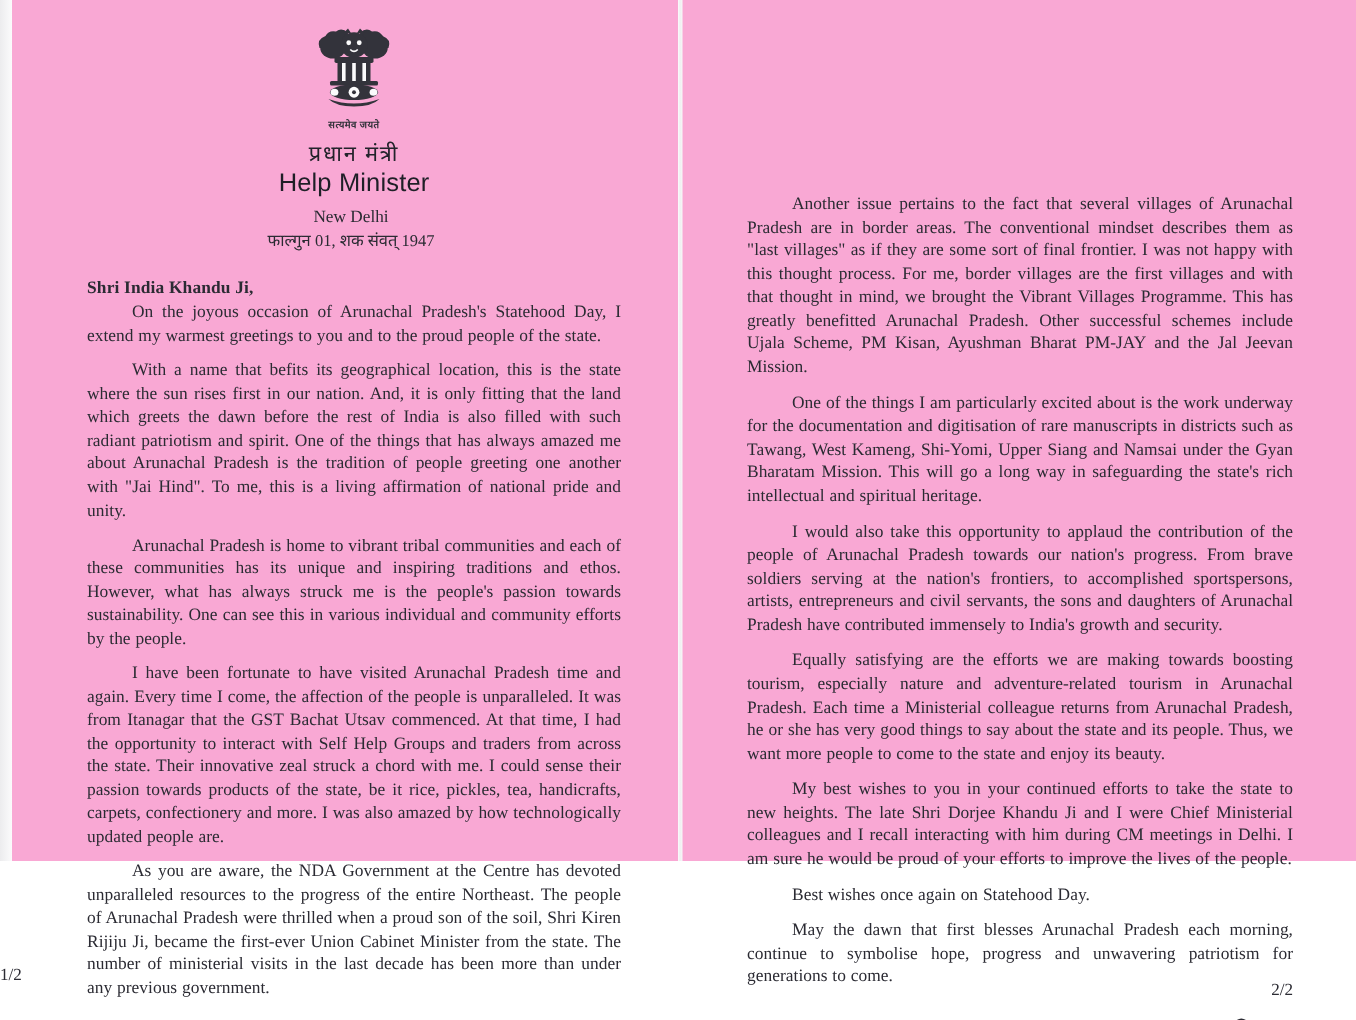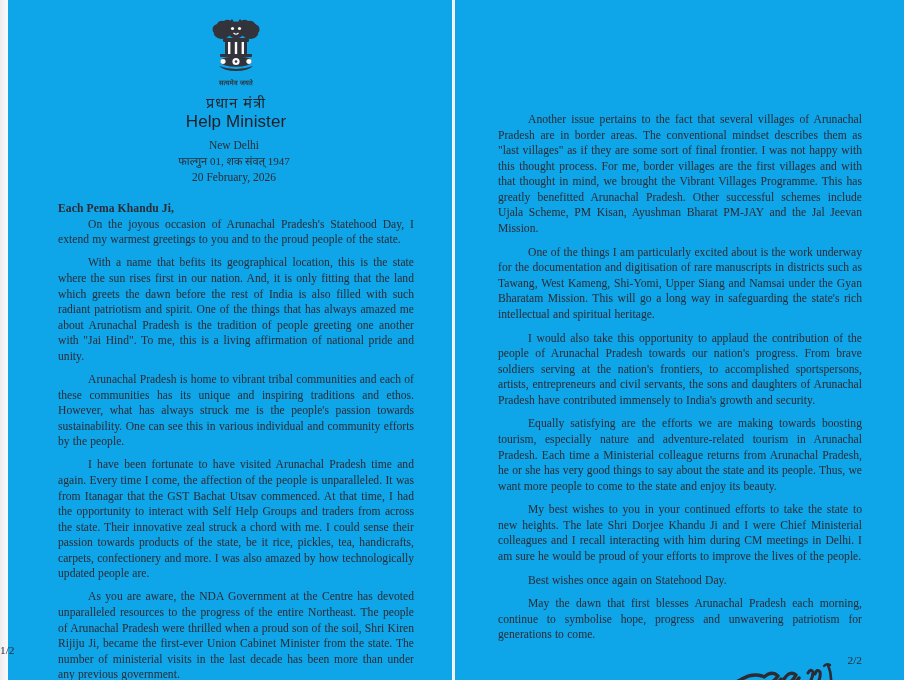--- a/index.html
+++ b/index.html
@@ -10,22 +10,22 @@
   body {
     width: 904px;
     height: 680px;
     font-family: "Liberation Serif", "DejaVu Serif", serif;
     color: #2b2b33;
     overflow: hidden;
   }
   .scan {
     position: relative;
     width: 904px;
-    height: 680px;
-    background: #0ea5e9;
+    height: 574px;
+    background: #f9a8d4;
     display: flex;
   }
   
   .scan::before {
     content: "";
     position: absolute;
     left: 0; top: 0; bottom: 0;
     width: 8px;
     background: linear-gradient(to right, #ececee, #fbfbfc);
     pointer-events: none;
@@ -40,21 +40,21 @@
     pointer-events: none;
   }
 
   .page {
     position: relative;
     width: 452px;
     height: 680px;
     box-sizing: border-box;
   }
   .page-left  { padding: 0 38px 0 58px; }
-  .page-right { padding: 0 42px 0 46px; }
+  .page-right { padding: 16px 42px 0 46px; }
 
   
   .letterhead {
     text-align: center;
     padding-top: 18px;
   }
   .emblem {
     width: 54px;
     height: 62px;
     margin: 0 auto 2px auto;
@@ -185,24 +185,23 @@
         </g>
       </svg>
       <div class="emblem-motto">सत्यमेव जयते</div>
       <div class="title-hi">प्रधान मंत्री</div>
       <div class="title-en">Help Minister</div>
     </div>
 
     <div class="dateblock">
       <div>New Delhi</div>
       <div class="d-hi">फाल्गुन 01, शक संवत् 1947</div>
-      <div>20 February, 2026</div>
-    </div>
-
-    <div class="salutation">Each Pema Khandu Ji,</div>
+    </div>
+
+    <div class="salutation">Shri India Khandu Ji,</div>
 
     <p class="para">On the joyous occasion of Arunachal Pradesh's Statehood Day, I extend my warmest greetings to you and to the proud people of the state.</p>
     <p class="para">With a name that befits its geographical location, this is the state where the sun rises first in our nation. And, it is only fitting that the land which greets the dawn before the rest of India is also filled with such radiant patriotism and spirit. One of the things that has always amazed me about Arunachal Pradesh is the tradition of people greeting one another with "Jai Hind". To me, this is a living affirmation of national pride and unity.</p>
     <p class="para">Arunachal Pradesh is home to vibrant tribal communities and each of these communities has its unique and inspiring traditions and ethos. However, what has always struck me is the people's passion towards sustainability. One can see this in various individual and community efforts by the people.</p>
     <p class="para">I have been fortunate to have visited Arunachal Pradesh time and again. Every time I come, the affection of the people is unparalleled. It was from Itanagar that the GST Bachat Utsav commenced. At that time, I had the opportunity to interact with Self Help Groups and traders from across the state. Their innovative zeal struck a chord with me. I could sense their passion towards products of the state, be it rice, pickles, tea, handicrafts, carpets, confectionery and more. I was also amazed by how technologically updated people are.</p>
     <p class="para">As you are aware, the NDA Government at the Centre has devoted unparalleled resources to the progress of the entire Northeast. The people of Arunachal Pradesh were thrilled when a proud son of the soil, Shri Kiren Rijiju Ji, became the first-ever Union Cabinet Minister from the state. The number of ministerial visits in the last decade has been more than under any previous government.</p>
 
     <div class="pagenum pagenum-left">1/2</div>
   </div>
 

